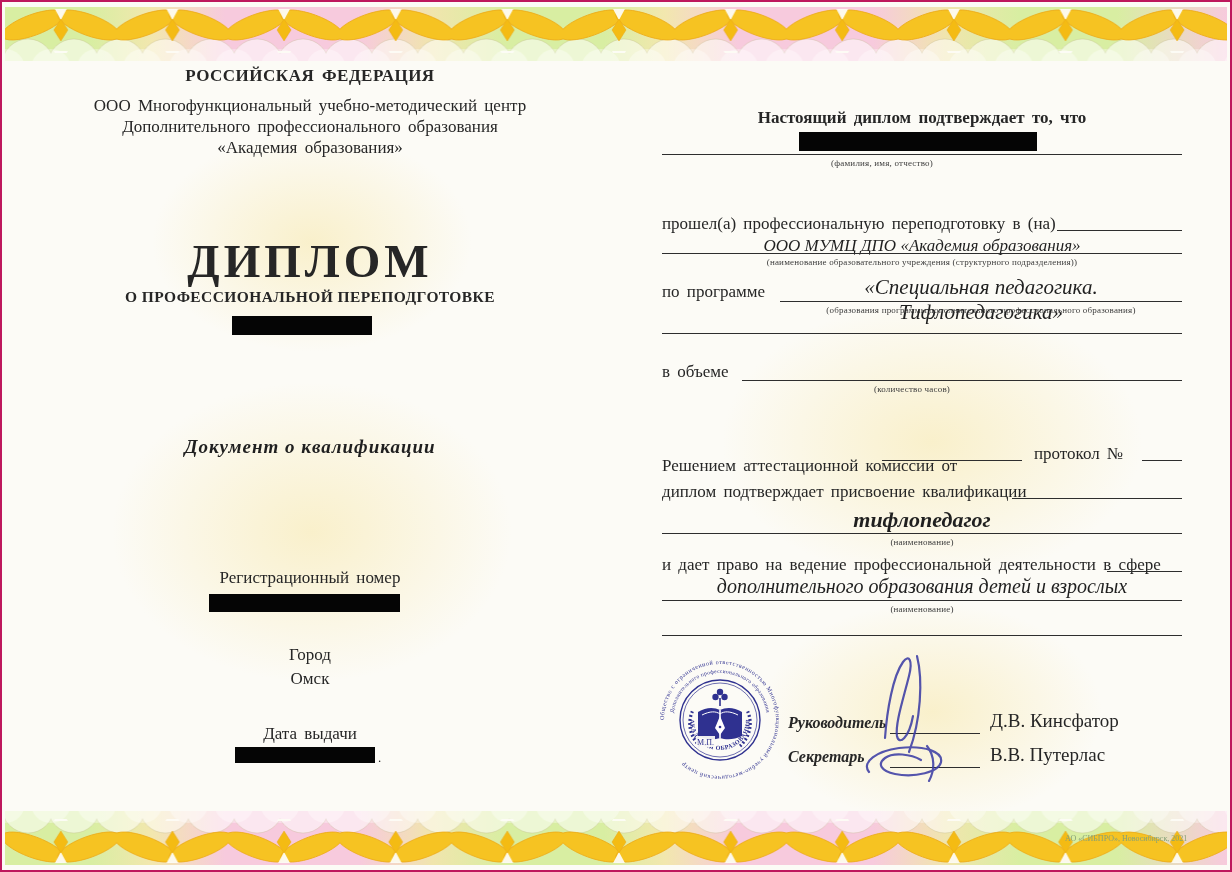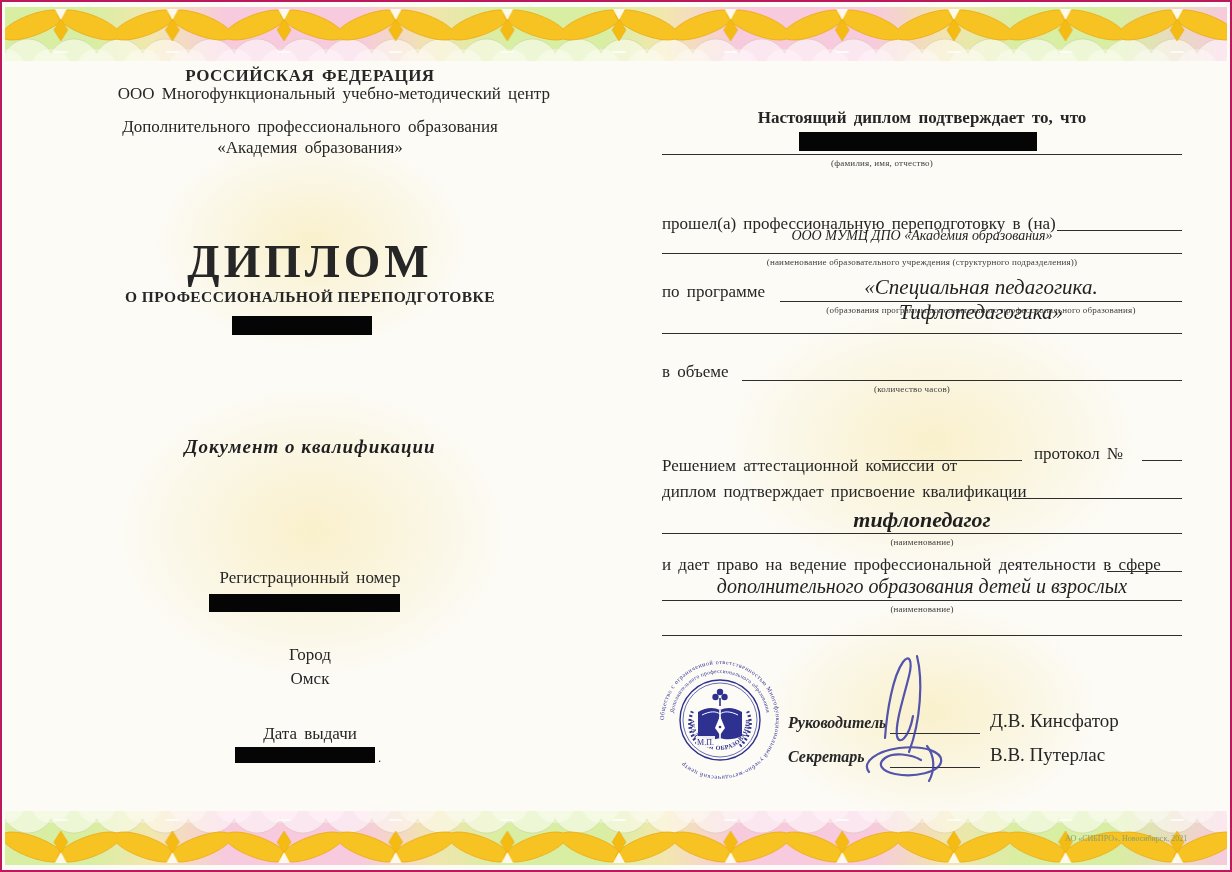--- a/index.html
+++ b/index.html
@@ -68,21 +68,21 @@
     </svg>
   </div>
   <div class="band bottom">
     <svg viewBox="0 0 1226 54" preserveAspectRatio="none" aria-hidden="true">
       <rect x="0" y="0" width="1226" height="54" fill="url(#sc)"></rect>
       <rect x="0" y="2" width="1226" height="44" fill="url(#ch)"></rect>
     </svg>
   </div>
 
   <div class="abs ctr body-line" style="left:68px;top:64px;width:480px;font-weight:bold;letter-spacing:0.5px;">РОССИЙСКАЯ ФЕДЕРАЦИЯ</div>
-  <div class="abs ctr body-line" style="left:68px;top:82px;width:480px;text-align:right;">ООО Многофункциональный учебно-методический центр</div>
+  <div class="abs ctr body-line" style="left:68px;top:94px;width:480px;">ООО Многофункциональный учебно-методический центр</div>
   <div class="abs ctr body-line" style="left:68px;top:115px;width:480px;">Дополнительного профессионального образования</div>
   <div class="abs ctr body-line" style="left:68px;top:136px;width:480px;">«Академия образования»</div>
 
   <div class="abs ctr title" style="left:68px;top:232px;width:480px;">ДИПЛОМ</div>
   <div class="abs ctr subtitle" style="left:68px;top:286px;width:480px;">О ПРОФЕССИОНАЛЬНОЙ ПЕРЕПОДГОТОВКЕ</div>
 
   <div class="redact" style="left:230px;top:314px;width:140px;height:19px;"></div>
 
   <div class="abs ctr fill-in" style="left:68px;top:434px;width:480px;font-size:19px;font-weight:bold;letter-spacing:1px;">Документ о квалификации</div>
 
@@ -97,21 +97,21 @@
   <div class="abs" style="left:376px;top:748px;font-size:13px;">.</div>
 
   <div class="abs ctr body-line" style="left:660px;top:106px;width:520px;font-weight:bold;">Настоящий диплом подтверждает то, что</div>
   <div class="redact" style="left:797px;top:130px;width:238px;height:19px;"></div>
   <div class="hline" style="left:660px;top:152px;width:520px;"></div>
   <div class="abs ctr cap" style="left:660px;top:156px;width:440px;">(фамилия, имя, отчество)</div>
 
   <div class="abs body-line" style="left:660px;top:212px;">прошел(а)  профессиональную  переподготовку в  (на)</div>
   <div class="hline" style="left:1055px;top:228px;width:125px;"></div>
 
-  <div class="abs ctr fill-in" style="left:660px;top:226px;width:520px;font-size:14px;">ООО МУМЦ ДПО «Академия образования»</div>
+  <div class="abs ctr fill-in" style="left:660px;top:234px;width:520px;font-size:17px;">ООО МУМЦ ДПО «Академия образования»</div>
   <div class="hline" style="left:660px;top:251px;width:520px;"></div>
   <div class="abs ctr cap" style="left:660px;top:255px;width:520px;">(наименование образовательного учреждения (структурного подразделения))</div>
 
   <div class="abs body-line" style="left:660px;top:280px;">по  программе</div>
   <div class="abs ctr fill-in" style="left:778px;top:273px;width:402px;font-size:21px;">«Специальная педагогика. Тифлопедагогика»</div>
   <div class="hline" style="left:778px;top:299px;width:402px;"></div>
   <div class="abs ctr cap" style="left:778px;top:303px;width:402px;">(образования программы дополнительного профессионального образования)</div>
 
   <div class="hline" style="left:660px;top:331px;width:520px;"></div>
 

